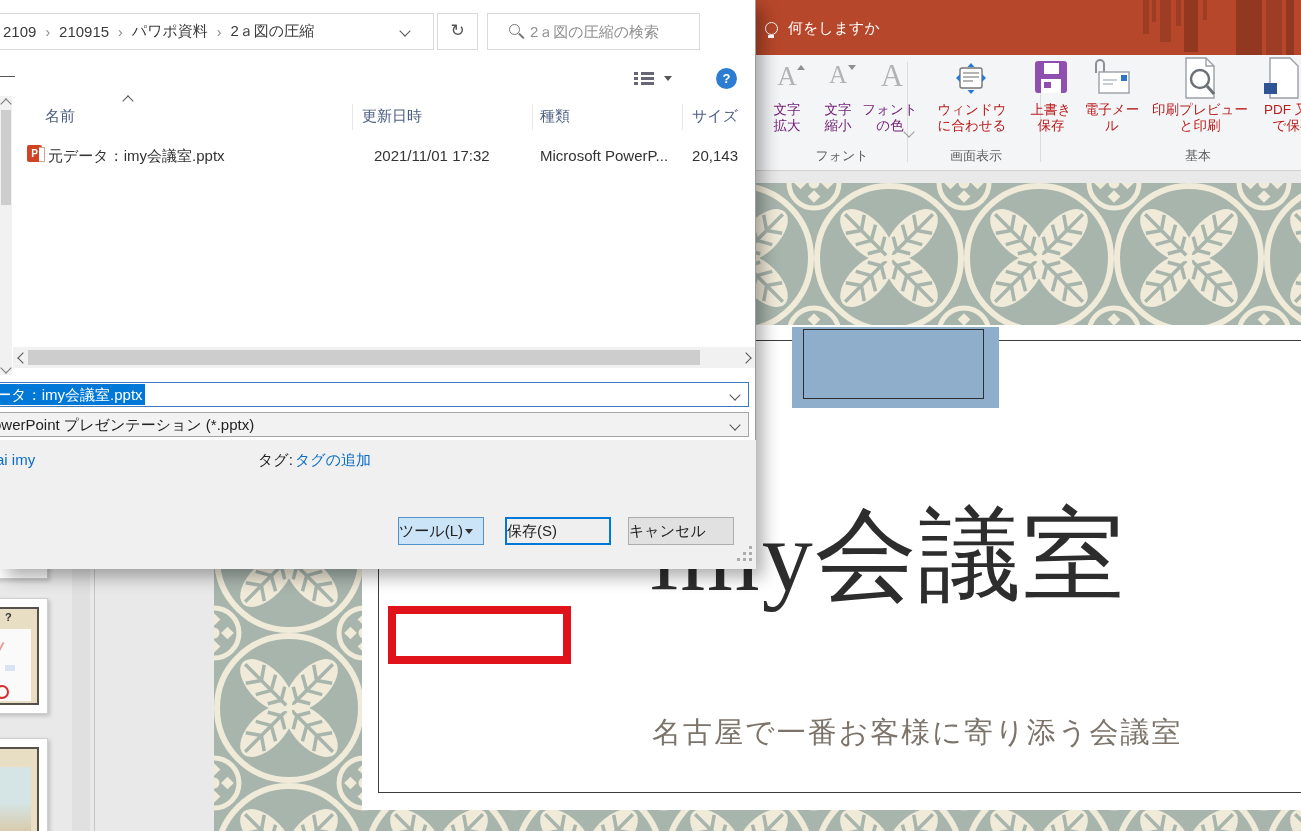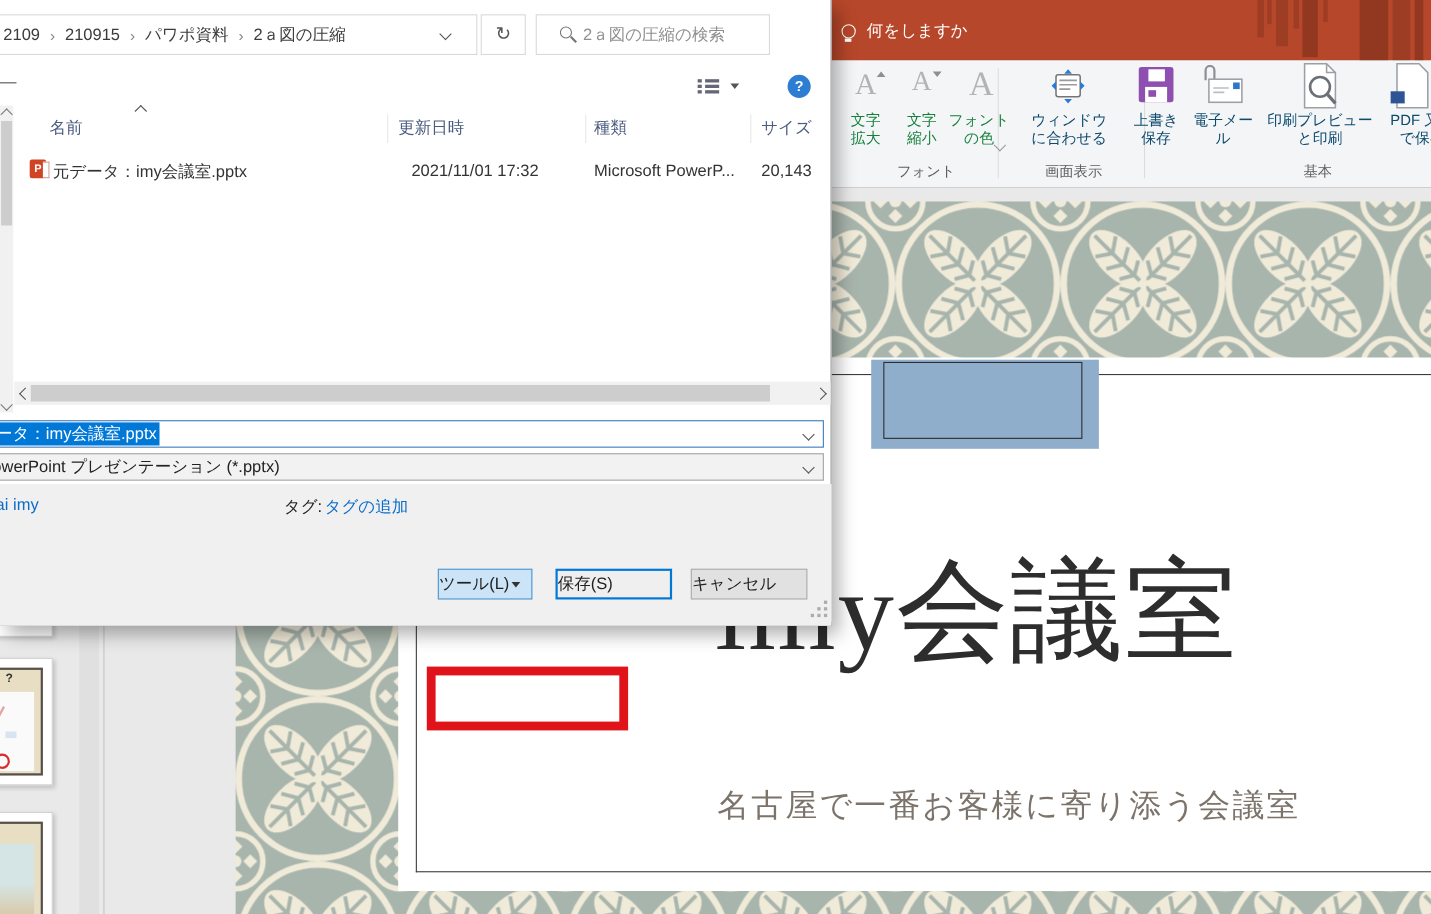--- a/index.html
+++ b/index.html
@@ -10,22 +10,22 @@
   
   #pp-titlebar{left:0;top:0;width:1301px;height:55px;background:#B7472A;}
   .skybar{position:absolute;top:0;background:rgba(0,0,0,.14);}
   #tellme-text{left:788px;top:19px;color:#fff;}
   .bulb{left:765px;top:22px;width:11px;height:11px;border:1.6px solid #fff;border-radius:50%;}
   .bulb:after{content:"";position:absolute;left:2px;top:12px;width:6px;height:3px;background:#fff;}
 
   #ribbon{left:0;top:55px;width:1301px;height:116px;background:#F4F5F6;border-bottom:1px solid #CFCFCF;box-sizing:border-box;}
   .vsep{position:absolute;top:7px;width:1px;height:100px;background:#DCDCDC;}
   .rA{position:absolute;top:6px;width:44px;text-align:center;font-family:"Liberation Serif",serif;color:#B3B3B3;}
-  .rlabel{position:absolute;top:47px;text-align:center;font-size:13.5px;line-height:16px;white-space:pre-line;color:#0c4a6e;}
-  .rlabel.dis{color:#15803d;}
+  .rlabel{position:absolute;top:47px;text-align:center;font-size:13.5px;line-height:16px;white-space:pre-line;color:#b91c1c;}
+  .rlabel.dis{color:#701a75;}
   .glabel{position:absolute;top:92px;font-size:13px;color:#5E5E5E;text-align:center;}
   .caret-up{position:absolute;width:0;height:0;border-left:4px solid transparent;border-right:4px solid transparent;border-bottom:5px solid #8F8F8F;}
   .caret-dn{position:absolute;width:0;height:0;border-left:4px solid transparent;border-right:4px solid transparent;border-top:5px solid #8F8F8F;}
   .chv{display:inline-block;width:7px;height:7px;border-right:1.6px solid #555;border-bottom:1.6px solid #555;transform:rotate(45deg);}
   .chv.gray{border-color:#9a9a9a;}
   .chv-up{transform:rotate(-135deg);}
   .chv-left{transform:rotate(135deg);}
   .chv-right{transform:rotate(-45deg);}
 
   

